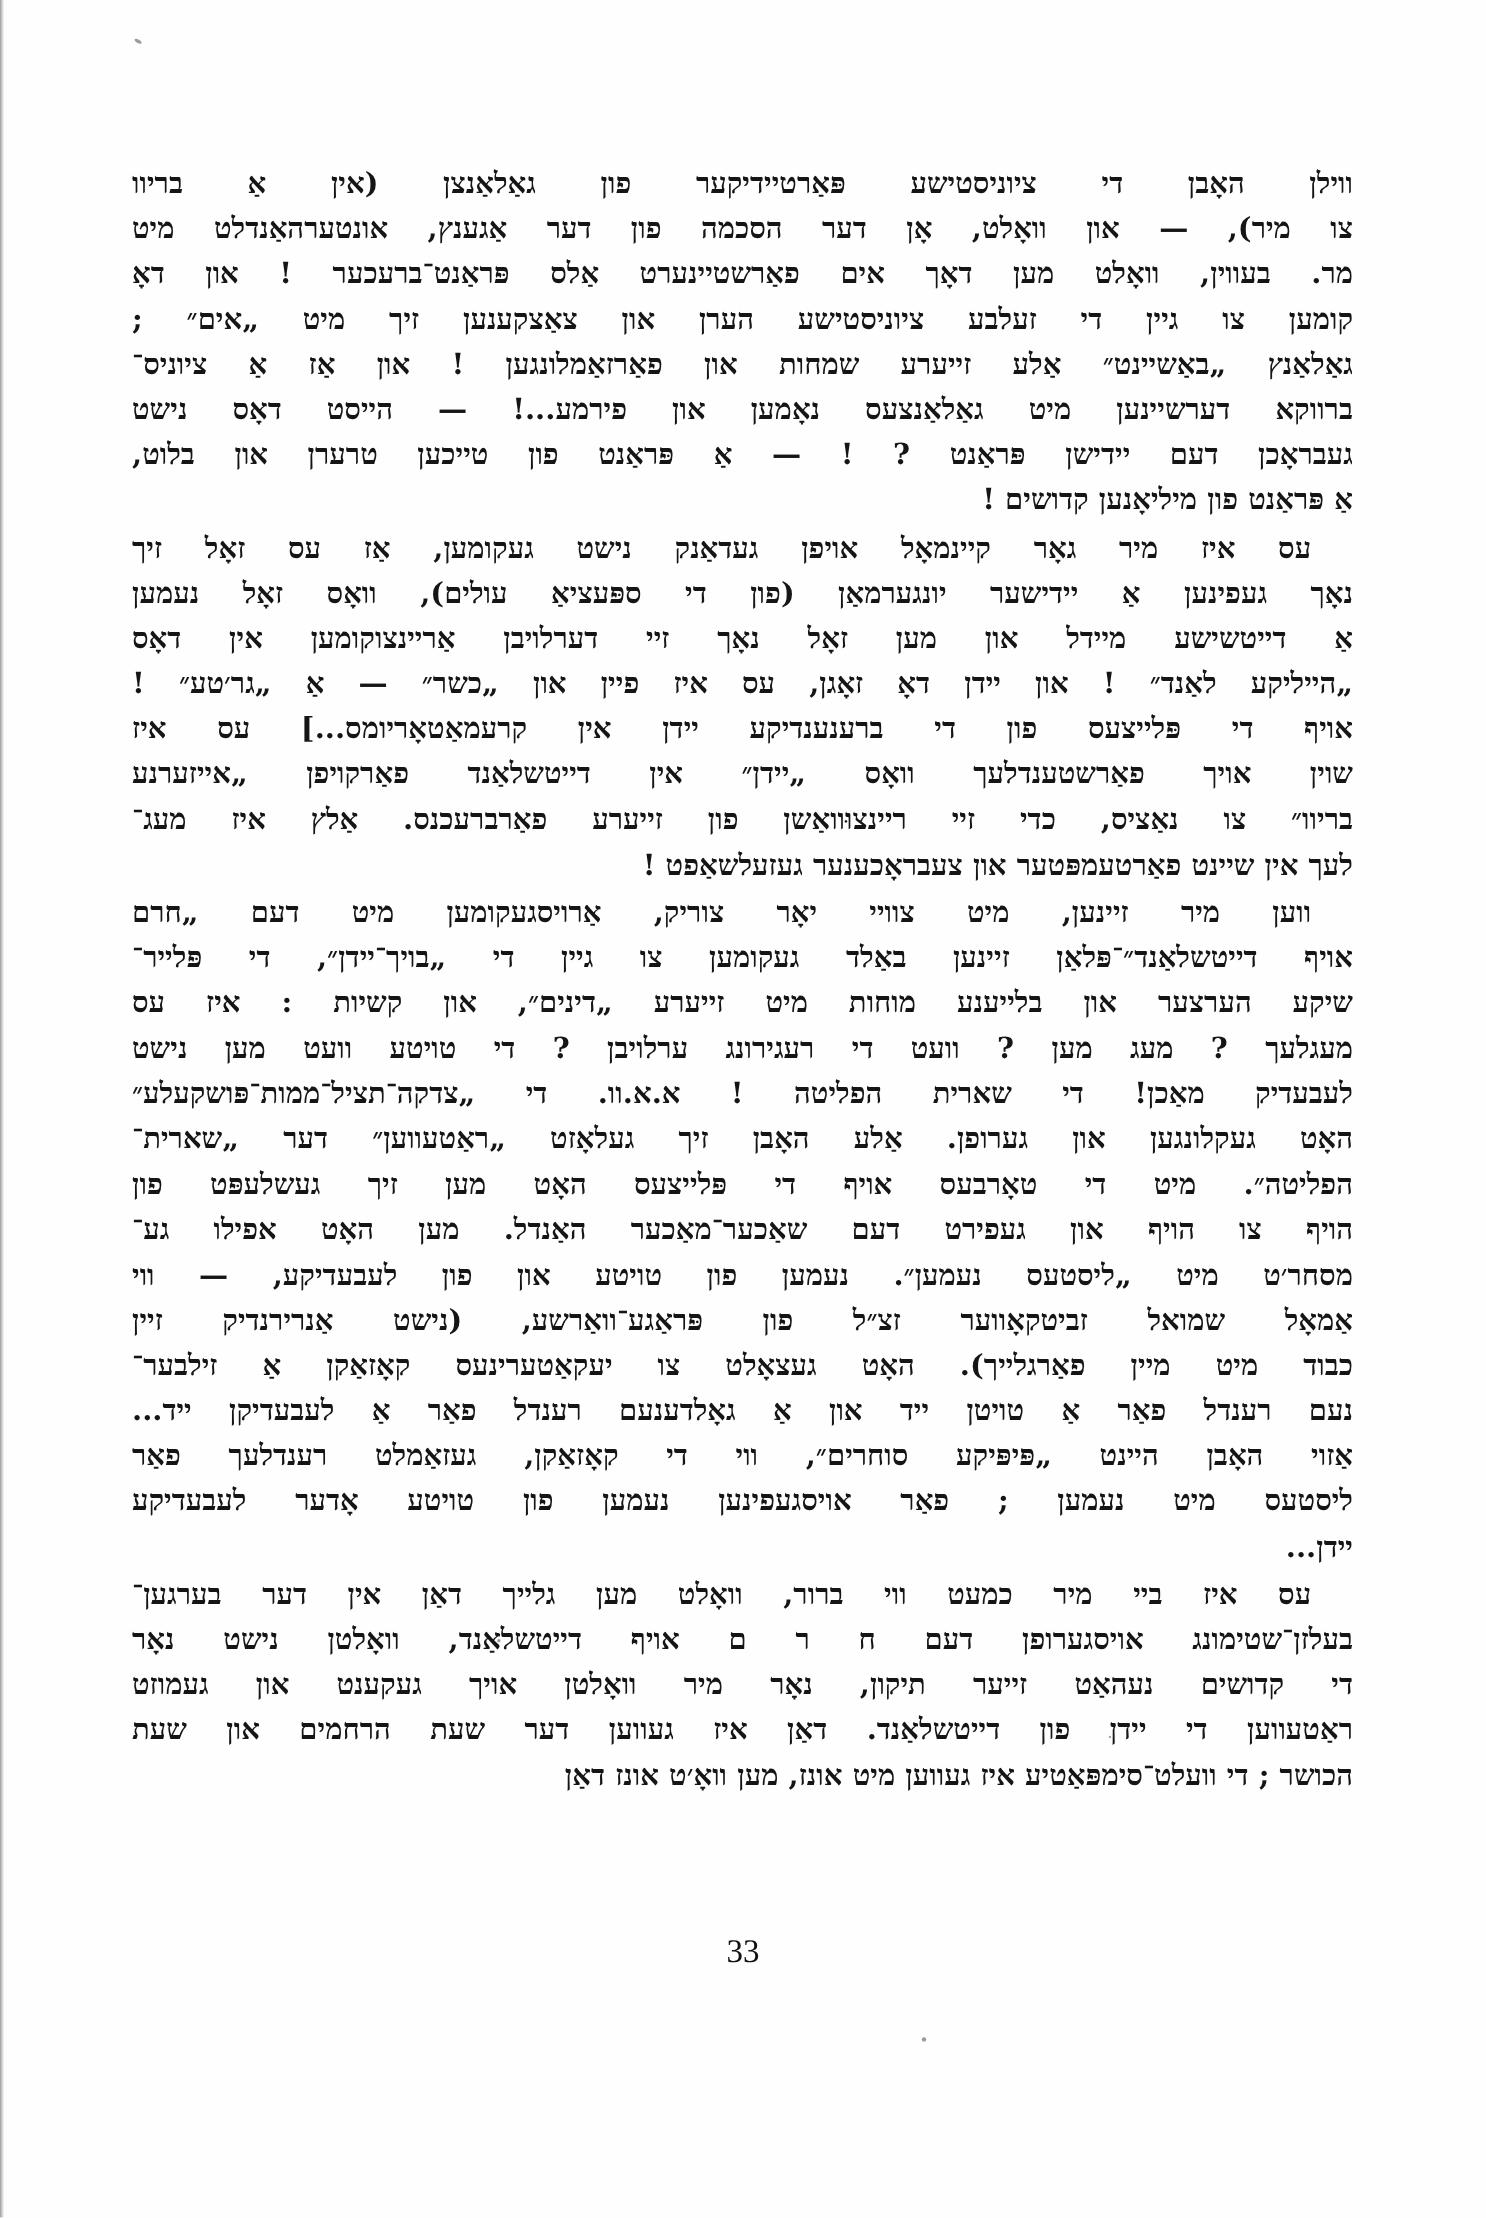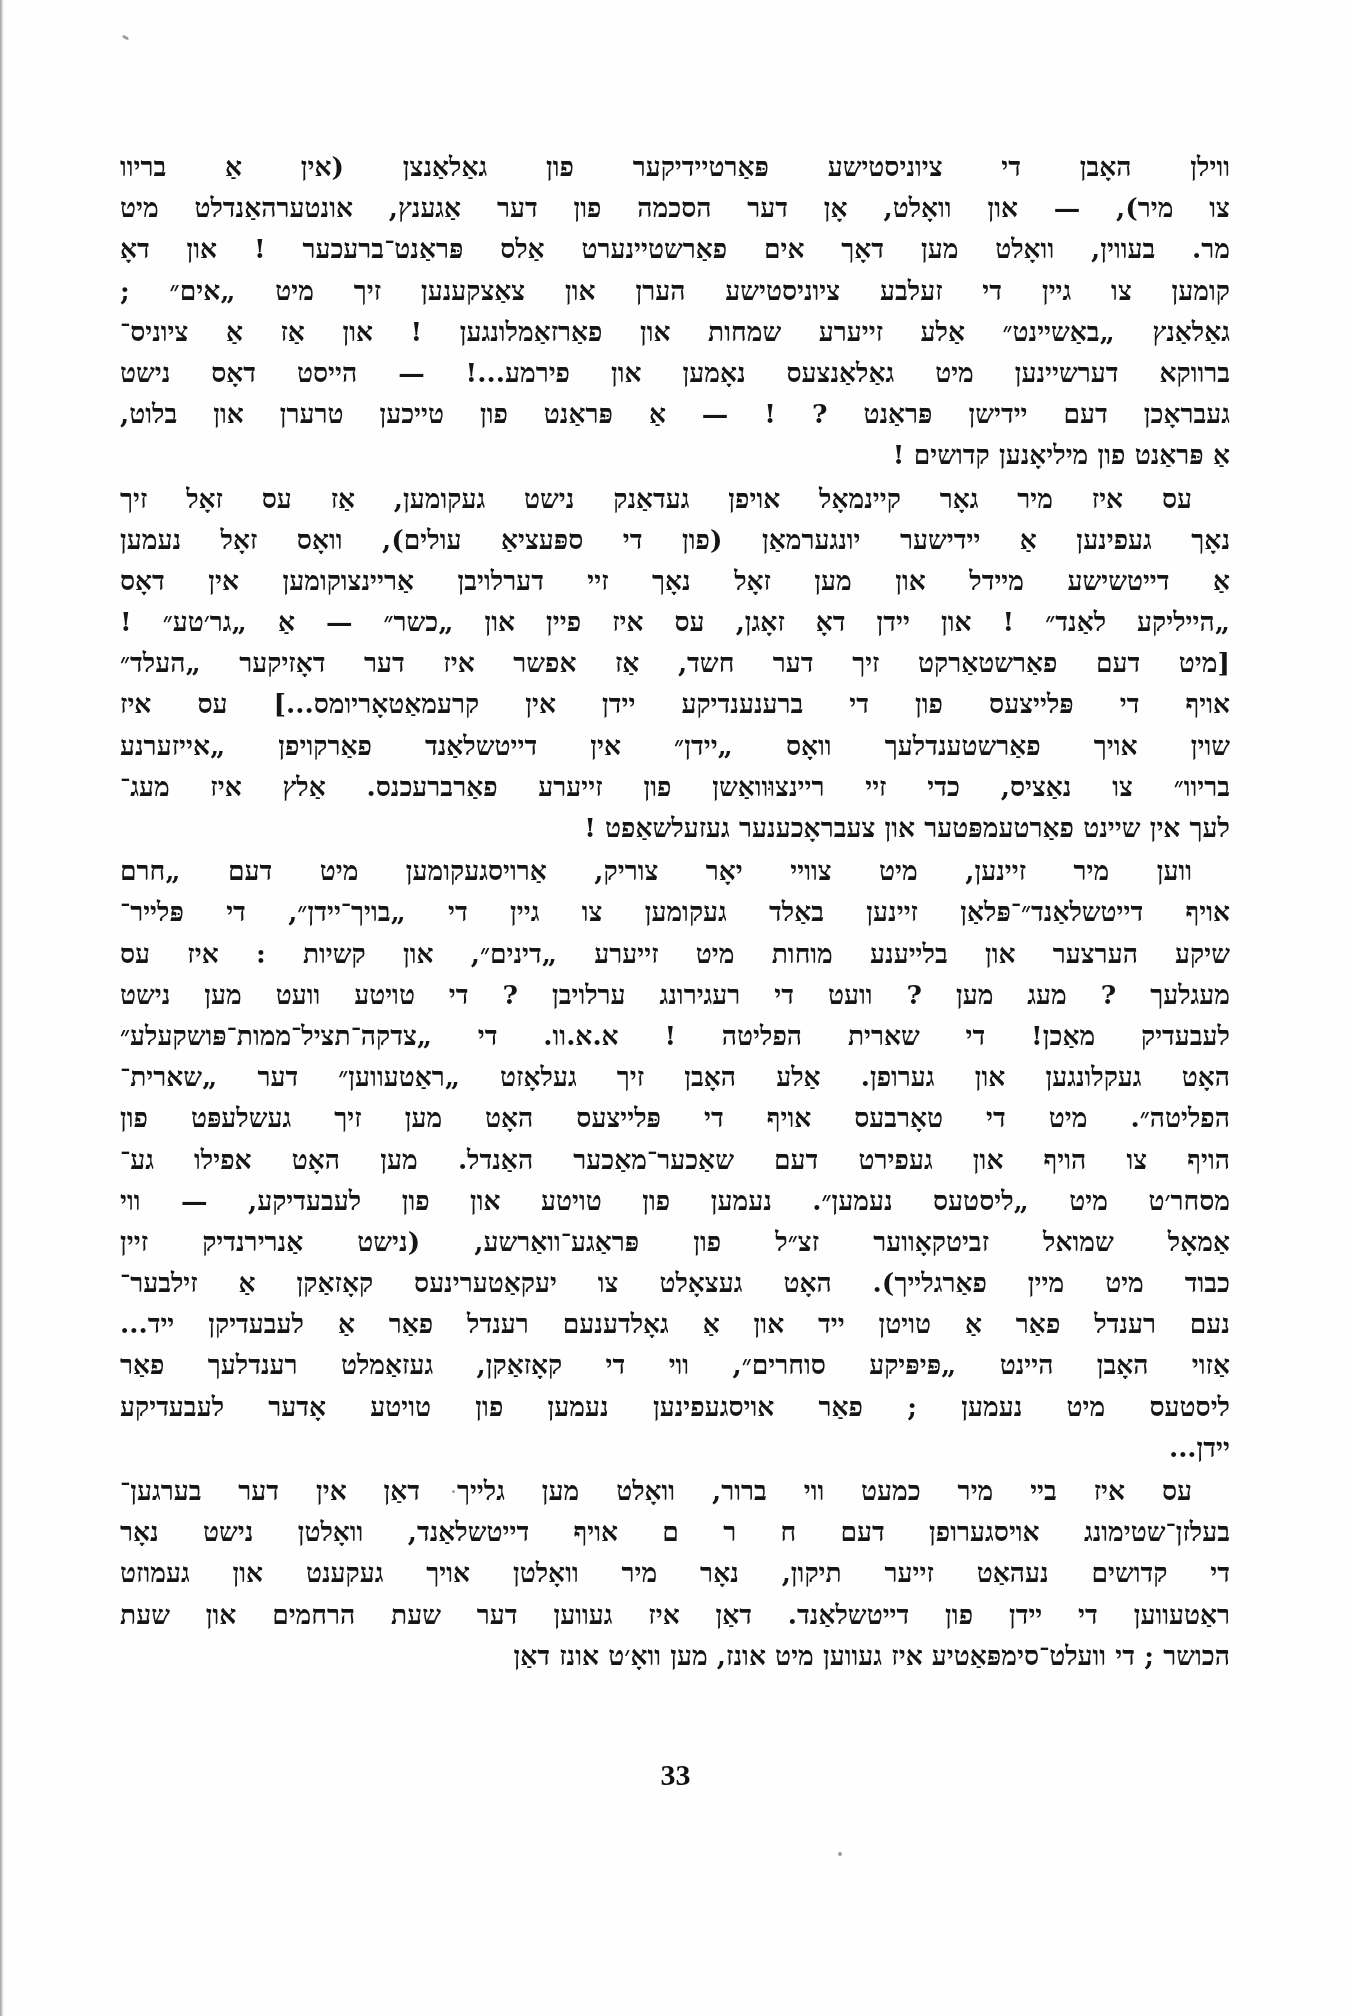--- a/index.html
+++ b/index.html
@@ -63,21 +63,21 @@
       margin-top: 2px;
     }
     .page-number {
       position: absolute;
       left: 0;
       width: 1351px;
       top: 1758px;
       text-align: center;
       font-family: "Liberation Serif", "DejaVu Serif", serif;
       font-size: 30px;
-      font-weight: bold;
+      font-weight: normal;
       color: #111;
     }
   </style>
 </head>
 <body>
 
 <div class="scan-edge"></div>
 <div class="speck" style="left:122px;top:36px;width:7px;height:3px;transform:rotate(30deg);"></div>
 <div class="speck" style="left:452px;top:1490px;width:3px;height:3px;"></div>
 <div class="speck" style="left:838px;top:1852px;width:4px;height:4px;"></div>
@@ -92,21 +92,20 @@
       <span class="line">גאַלאַנץ „באַשיינט״ אַלע זייערע שמחות און פאַרזאַמלונגען ! און אַז אַ ציוניס־</span>
       <span class="line">ברווקא דערשיינען מיט גאַלאַנצעס נאָמען און פירמע...! — הייסט דאָס נישט</span>
       <span class="line">געבראָכן דעם יידישן פּראַנט ? ! — אַ פּראַנט פון טייכען טרערן און בלוט,</span>
       <span class="line last">אַ פּראַנט פון מיליאָנען קדושים !</span>
     </div>
     <div class="para">
       <span class="line indent">עס איז מיר גאָר קיינמאָל אויפן געדאַנק נישט געקומען, אַז עס זאָל זיך</span>
       <span class="line">נאָך געפינען אַ יידישער יונגערמאַן (פון די ספּעציאַ עולים), וואָס זאָל נעמען</span>
       <span class="line">אַ דייטשישע מיידל און מען זאָל נאָך זיי דערלויבן אַריינצוקומען אין דאָס</span>
       <span class="line">„הייליקע לאַנד״ ! און יידן דאָ זאָגן, עס איז פיין און „כשר״ — אַ „גר׳טע״ !</span>
-      <span class="line">[מיט דעם פאַרשטאַרקט זיך דער חשד, אַז אפשר איז דער דאָזיקער „העלד״</span>
       <span class="line">אויף די פּלייצעס פון די ברענענדיקע יידן אין קרעמאַטאָריומס...] עס איז</span>
       <span class="line">שוין אויך פאַרשטענדלעך וואָס „יידן״ אין דייטשלאַנד פאַרקויפן „אייזערנע</span>
       <span class="line">בריוו״ צו נאַציס, כדי זיי ריינצוּוואַשן פון זייערע פאַרברעכנס. אַלץ איז מעג־</span>
       <span class="line last">לעך אין שיינט פאַרטעמפּטער און צעבראָכענער געזעלשאַפט !</span>
     </div>
     <div class="para">
       <span class="line indent">ווען מיר זיינען, מיט צוויי יאָר צוריק, אַרויסגעקומען מיט דעם „חרם</span>
       <span class="line">אויף דייטשלאַנד״־פּלאַן זיינען באַלד געקומען צו גיין די „בויך־יידן״, די פּלייר־</span>
       <span class="line">שיקע הערצער און בלייענע מוחות מיט זייערע „דינים״, און קשיות : איז עס</span>
       <span class="line">מעגלעך ? מעג מען ? וועט די רעגירונג ערלויבן ? די טויטע וועט מען נישט</span>

